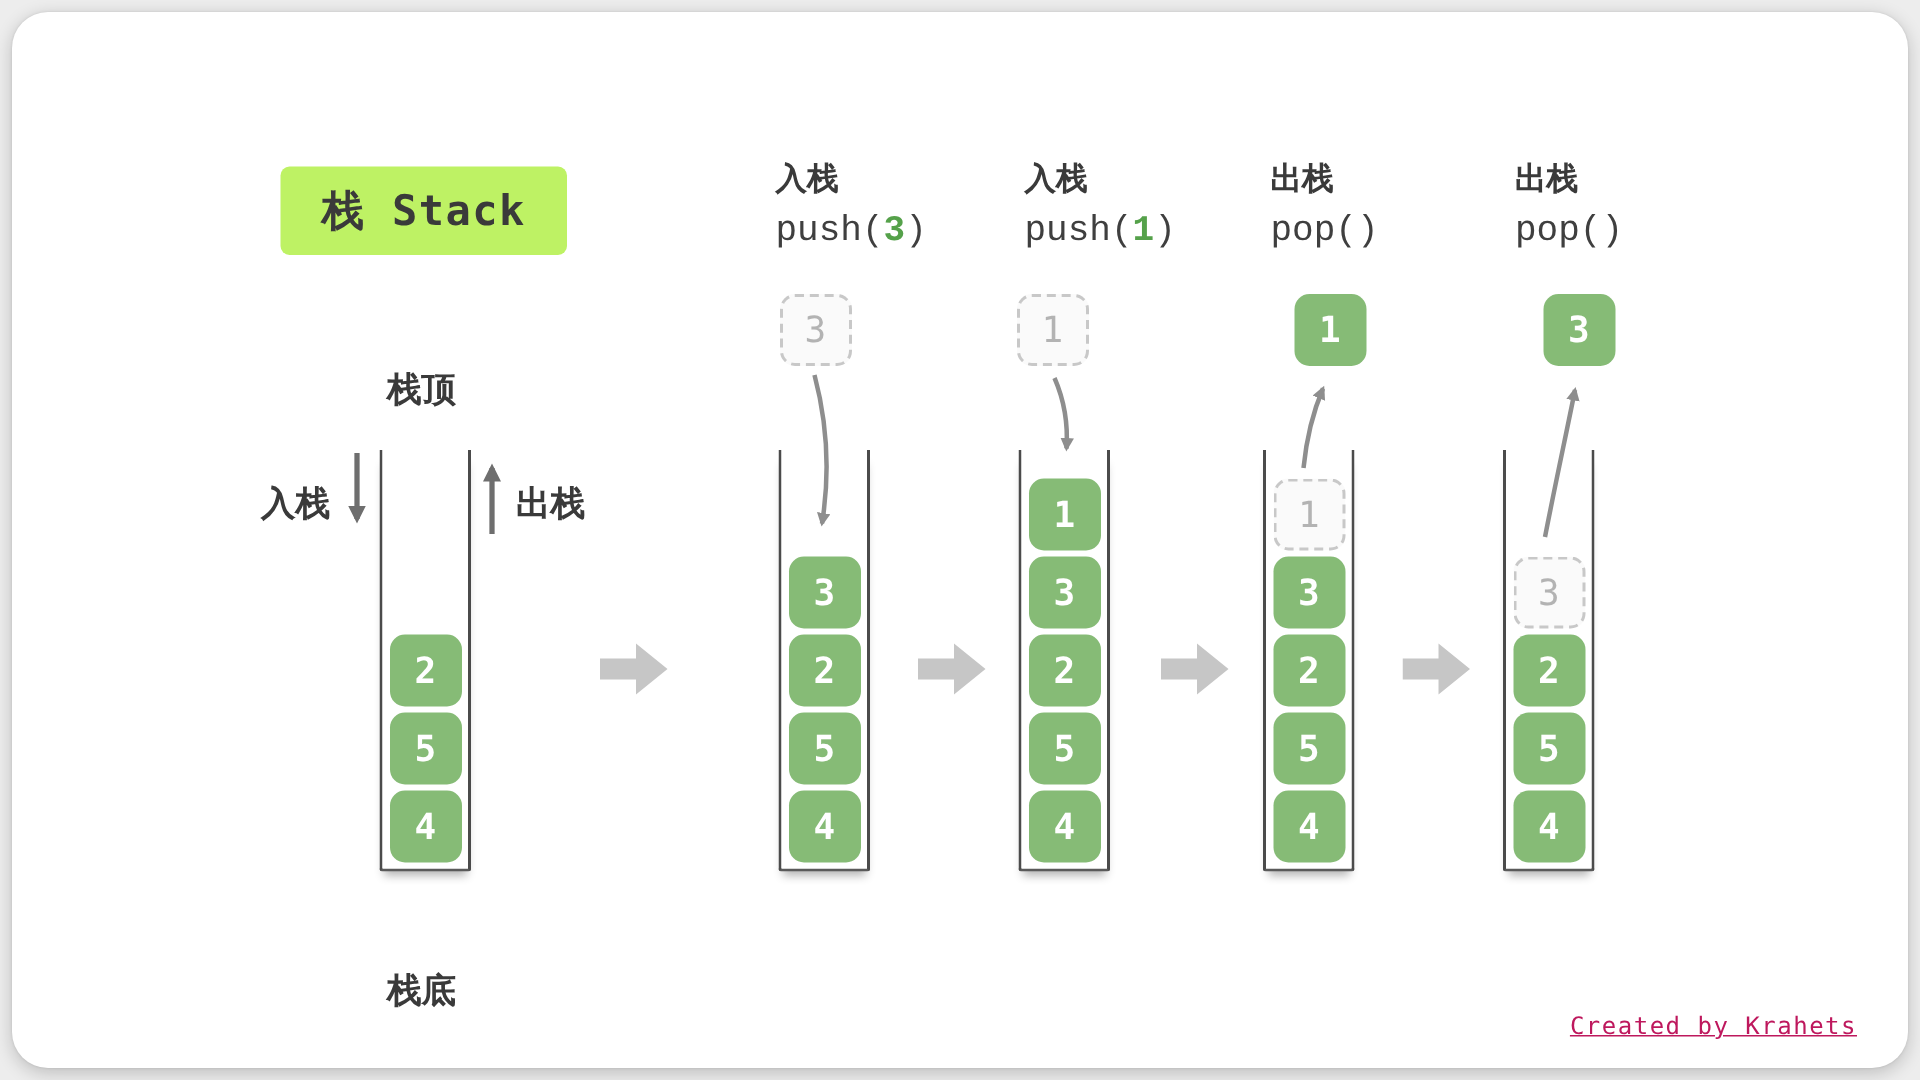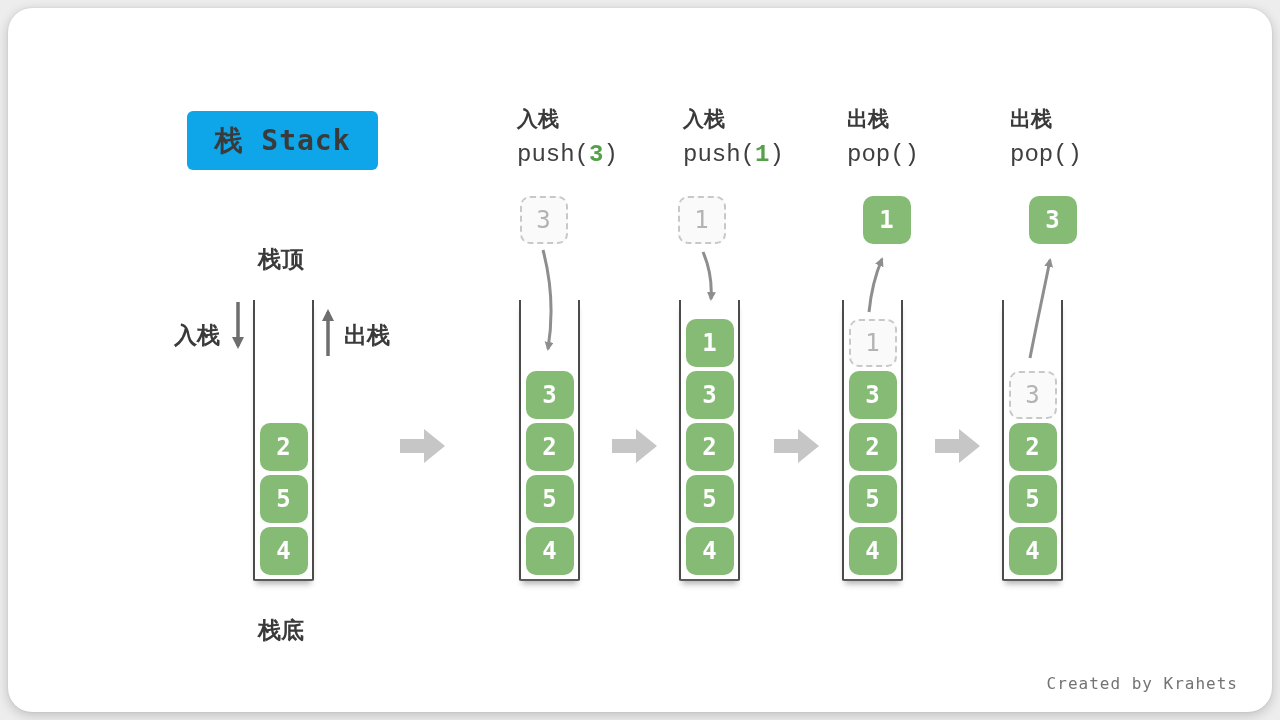--- a/index.html
+++ b/index.html
@@ -3,21 +3,21 @@
 <meta charset="utf-8">
 <style>
   html,body{margin:0;padding:0;background:#ededed;}
   #page{position:relative;width:1280px;height:720px;overflow:hidden;
         font-family:"DejaVu Sans","Liberation Sans",sans-serif;}
   #card{position:absolute;left:8px;top:8px;width:1264px;height:704px;
         background:#ffffff;border-radius:24px;
         box-shadow:0 3px 12px rgba(0,0,0,0.20),0 0 2px rgba(0,0,0,0.10);}
   .abs{position:absolute;}
   
-  #title-box{left:187px;top:111px;width:191px;height:59px;background:#0ea5e9;
+  #title-box{left:187px;top:111px;width:191px;height:59px;background:#bef264;
              border-radius:6px;display:flex;align-items:center;justify-content:center;}
   #title-box span{font-family:"DejaVu Sans Mono","Liberation Mono",monospace;
                   font-size:28px;font-weight:bold;color:#3a3a3a;letter-spacing:1px;}
   
   .col-header{top:106px;color:#3a3a3a;}
   .col-header .op{font-size:21px;font-weight:bold;line-height:26px;}
   .col-header .code{margin-top:9px;font-family:Liberation Mono, monospace;
                     font-size:24px;line-height:28px;color:#3f3f3f;}
   .col-header .code .arg{color:#55a14a;font-weight:bold;}
   
@@ -34,34 +34,34 @@
         font-size:24px;font-weight:bold;}
   .cell.solid{background:#86bb76;color:#ffffff;}
   .cell.ghost{background:#fafafa;border:2px dashed #c8c8c8;color:#b3b3b3;font-weight:normal;}
   
   #flow-arrows{left:0;top:0;pointer-events:none;}
   .flow-arrow{fill:none;stroke:#8e8e8e;stroke-width:3;}
   .side-arrow{fill:none;stroke:#6e6e6e;stroke-width:3.5;}
   .block-arrow{fill:#c6c6c6;}
   
   #watermark{right:42px;top:674px;font-family:"DejaVu Sans Mono","Liberation Mono",monospace;
-             font-size:16px;color:#737373;letter-spacing:1px;}
+             font-size:16px;color:#be185d;letter-spacing:1px;text-decoration:underline;}
 </style>
 </head>
 <body>
 
 <div id="page">
   <div id="card"></div>
 
   <div class="abs" id="title-box">
     <span>栈 Stack</span>
   </div>
 
   <div class="abs cjk-label" style="left:258px;top:244px;">栈顶</div>
-  <div class="abs cjk-label" style="left:258px;top:615px;">栈底</div>
+  <div class="abs cjk-label" style="left:258px;top:645px;">栈底</div>
   <div class="abs cjk-label" style="left:174px;top:320px;">入栈</div>
   <div class="abs cjk-label" style="left:344px;top:320px;">出栈</div>
 
   <div id="headers">
       <div class="abs col-header" style="left: 517px; top: 106px;">
         <div class="op">入栈</div>
         <div class="code"><span>push(</span><span class="arg" style="color: rgb(85, 161, 74);">3</span><span>)</span></div>
       </div>
       <div class="abs col-header" style="left: 683px; top: 106px;">
         <div class="op">入栈</div>

